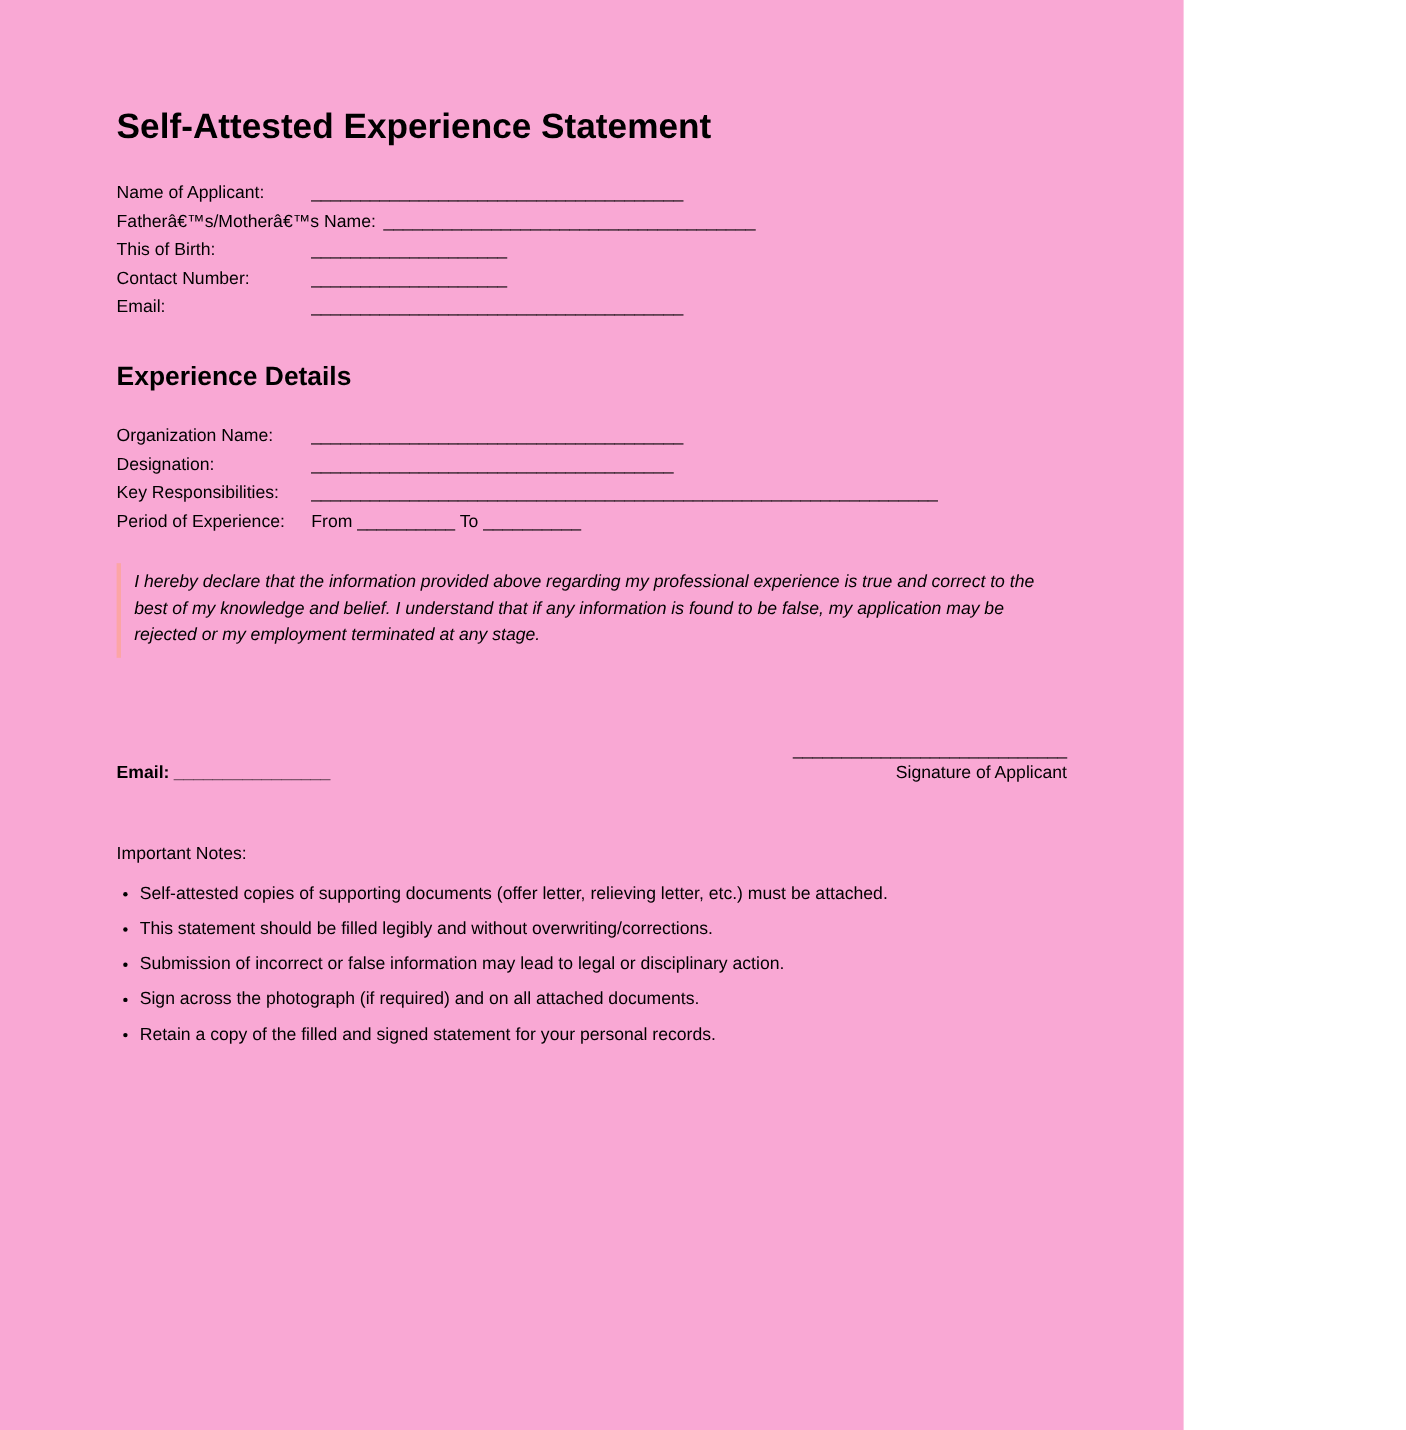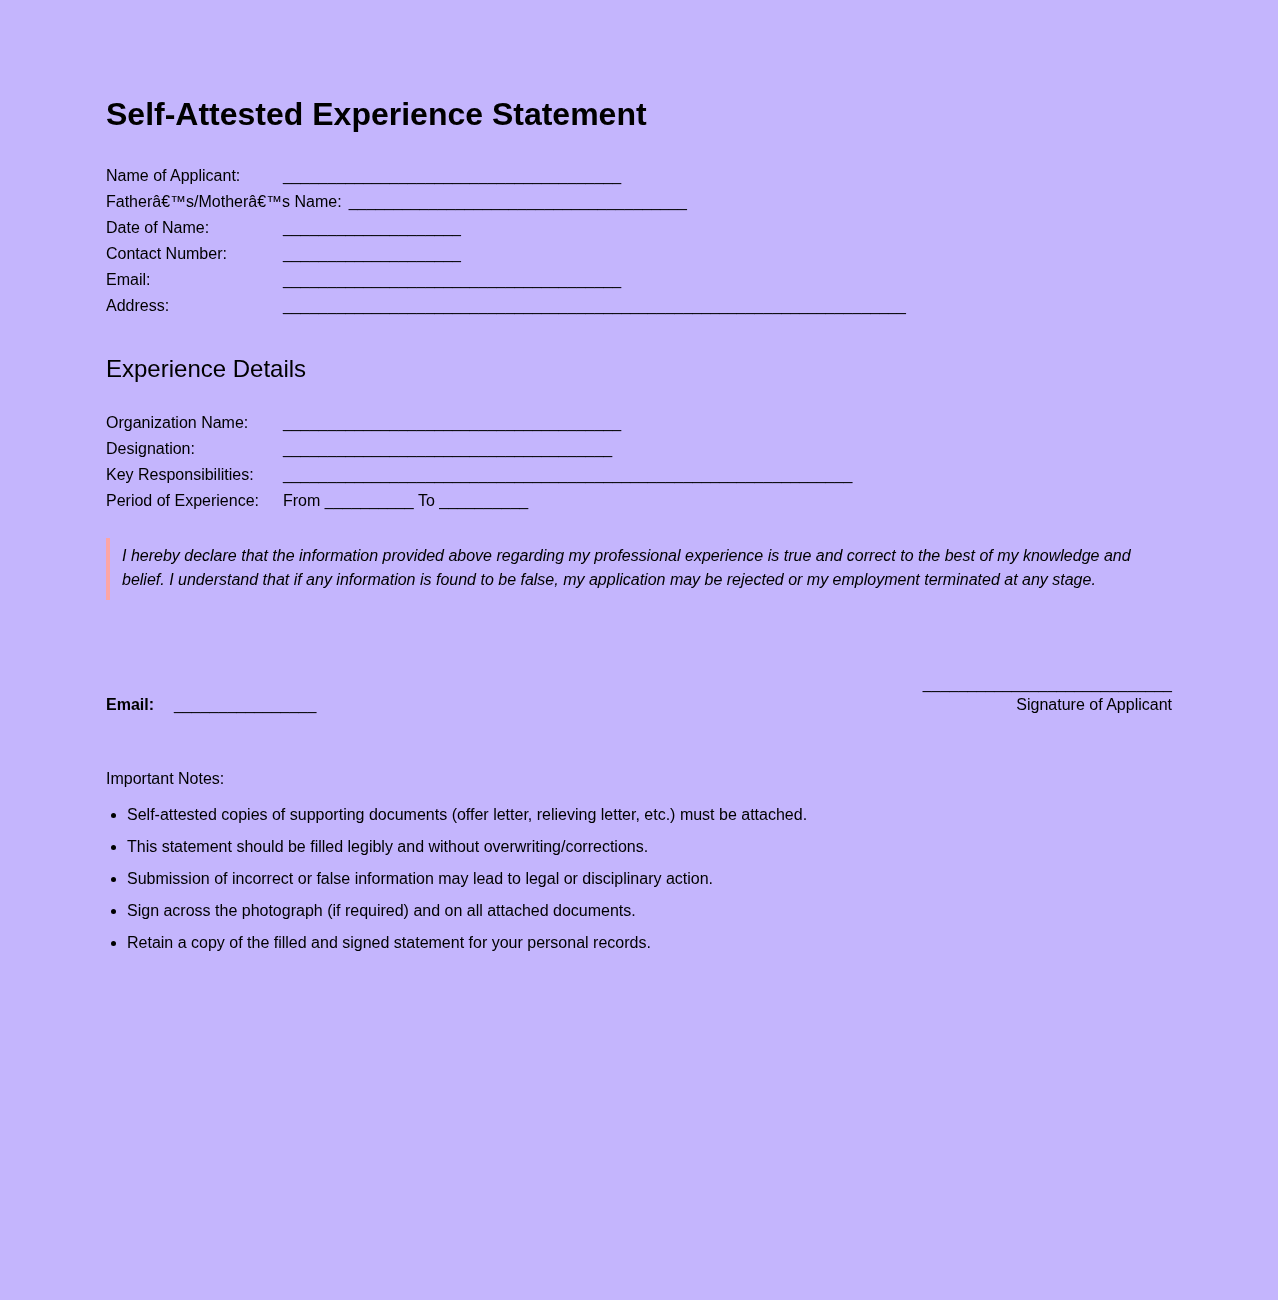--- a/index.html
+++ b/index.html
@@ -4,34 +4,34 @@
 <style>
   * { box-sizing: border-box; }
   html, body { margin: 0; padding: 0; background: #ffffff; }
   body {
     font-family: "Liberation Sans", sans-serif;
     font-size: 16px;
     color: #000000;
     line-height: 1.6;
   }
   .page {
-    width: 1278px;
+    width: 1076px;
     min-height: 1300px;
-    background: #c4b5fd;
+    background: #f9a8d4;
     padding: 96px 106px 40px 106px;
   }
   h1.doc-title {
     font-size: 32px;
     font-weight: bold;
     margin: 0 0 30px 0;
     line-height: 1.15;
   }
   h2.section-heading {
     font-size: 24px;
-    font-weight: normal;
+    font-weight: bold;
     margin: 36px 0 26px 0;
     line-height: 1.2;
   }
   .field-row {
     display: flex;
     align-items: center;
     line-height: 26px;
     white-space: nowrap;
   }
   .field-label {
@@ -50,21 +50,21 @@
     font-style: italic;
     line-height: 24px;
   }
   .sign-row {
     display: flex;
     justify-content: space-between;
     align-items: flex-end;
     margin-top: 76px;
   }
   .date-line { margin: 0; line-height: 26px; }
-  .date-line .blank { margin-left: 20px; }
+  .date-line .blank { margin-left: 5px; font-style: italic; }
   .sig-block { text-align: right; margin-left: 27px; }
   .sig-line { line-height: 16px; white-space: pre; }
   .sig-caption { line-height: 26px; }
   p.notes-heading { margin: 48px 0 0 0; line-height: 26px; }
   ul.notes-list {
     margin: 10px 0 0 0;
     padding-left: 21px;
   }
   ul.notes-list li {
     margin-bottom: 6px;
@@ -81,34 +81,30 @@
   <div>
     <div class="field-row">
       <span class="field-label">Name of Applicant:</span>
       <span class="blank">______________________________________</span>
     </div>
     <div class="field-row">
       <span class="field-label">Fatherâ€™s/Motherâ€™s Name:</span>
       <span class="blank">______________________________________</span>
     </div>
     <div class="field-row">
-      <span class="field-label">Date of Name:</span>
+      <span class="field-label">This of Birth:</span>
       <span class="blank">____________________</span>
     </div>
     <div class="field-row">
       <span class="field-label">Contact Number:</span>
       <span class="blank">____________________</span>
     </div>
     <div class="field-row">
       <span class="field-label">Email:</span>
       <span class="blank">______________________________________</span>
-    </div>
-    <div class="field-row">
-      <span class="field-label">Address:</span>
-      <span class="blank">______________________________________________________________________</span>
     </div>
   </div>
 
   <h2 class="section-heading">Experience Details</h2>
 
   <div>
     <div class="field-row">
       <span class="field-label">Organization Name:</span>
       <span class="blank">______________________________________</span>
     </div>

